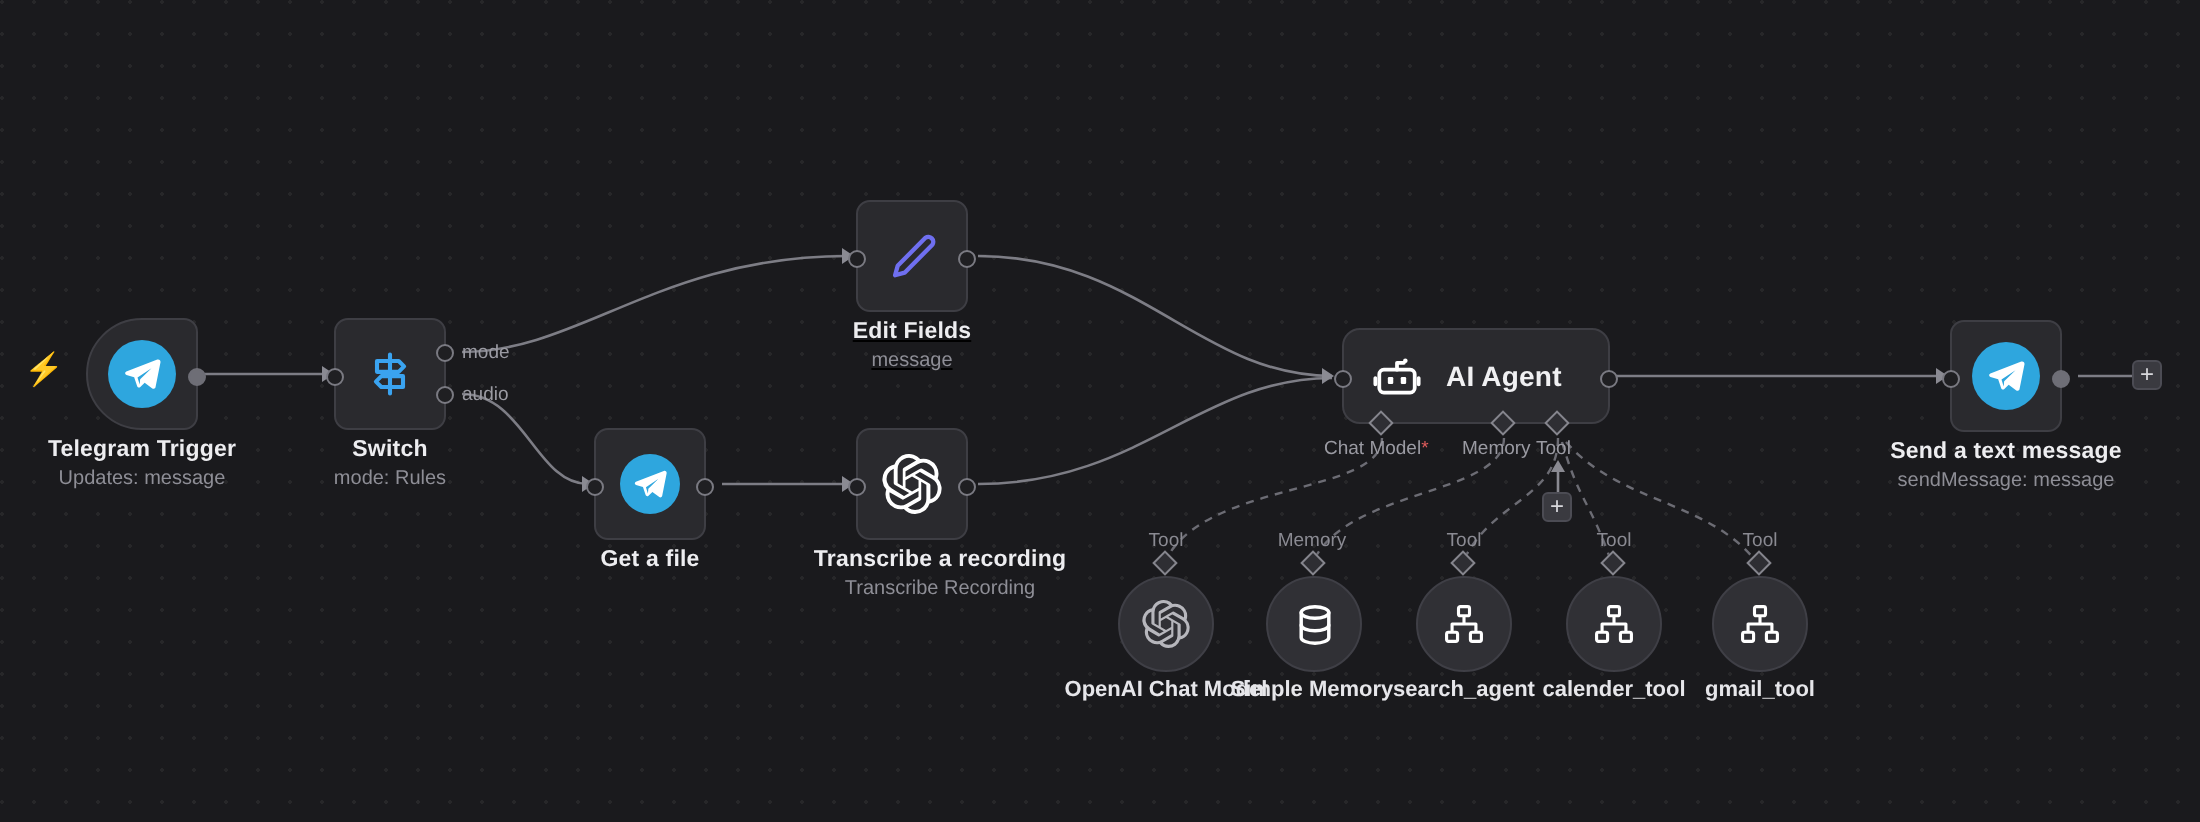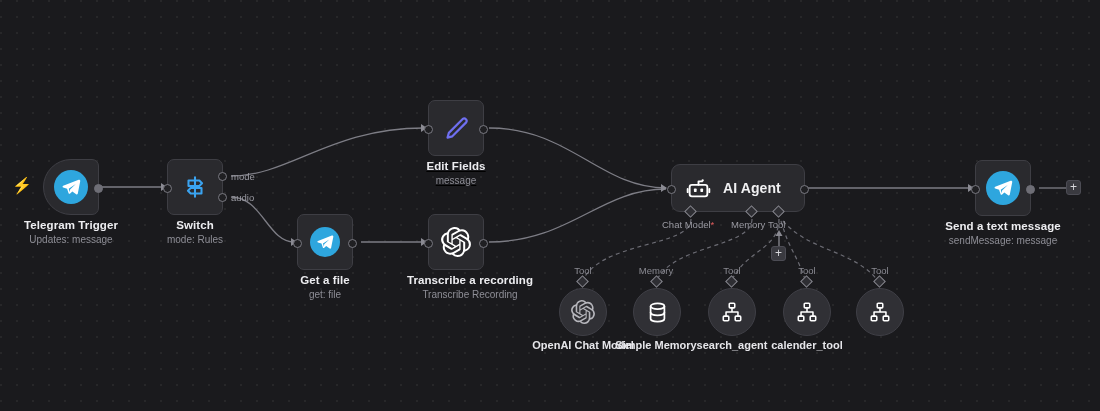--- a/index.html
+++ b/index.html
@@ -265,21 +265,20 @@
     <div class="tg-icon small">
       <svg width="18" height="18" viewBox="0 0 24 24">
           <path fill="#ffffff" d="M21.2 3.3 2.6 10.5c-1 .4-1 1.8.1 2.1l4.6 1.4 1.8 5.4c.3.8 1.3 1 1.9.4l2.6-2.5 4.6 3.4c.7.5 1.7.1 1.9-.7l3-15.1c.2-1-.8-1.9-1.9-1.6zM9.3 14.1l8.4-5.6-6.8 6.6-.3 3.2-1.3-4.2z"></path>
         </svg>
     </div>
     <div class="port" style="left:-5px; top:23.5px;"></div>
     <div class="port" style="right:-5px; top:23.5px;"></div>
   </div>
   <div class="caption" style="left:215px; top:274px;">
     <span class="nm">Get a file</span>
-    <span class="sub">get: file</span>
   </div>
 
   <div class="arrow-in" style="left:421px; top:237.5px;"></div>
   <div class="node" style="left:428px; top:214px; width:56px; height:56px;">
     <svg width="30" height="30" viewBox="0 0 24 24">
       <path fill="#ffffff" d="M22.28 9.82a5.98 5.98 0 0 0-.52-4.91 6.05 6.05 0 0 0-6.5-2.9A6.07 6.07 0 0 0 4.98 4.18a5.98 5.98 0 0 0-4 2.9 6.05 6.05 0 0 0 .75 7.1 5.98 5.98 0 0 0 .51 4.91 6.05 6.05 0 0 0 6.5 2.9A5.98 5.98 0 0 0 13.26 24a6.05 6.05 0 0 0 5.77-4.21 5.99 5.99 0 0 0 4-2.9 6.06 6.06 0 0 0-.75-7.07zM13.26 22.43a4.48 4.48 0 0 1-2.88-1.04l.14-.08 4.78-2.76a.79.79 0 0 0 .39-.68v-6.74l2.02 1.17a.07.07 0 0 1 .04.05v5.58a4.5 4.5 0 0 1-4.5 4.5zM3.6 18.3a4.47 4.47 0 0 1-.54-3.01l.14.09 4.78 2.76a.77.77 0 0 0 .78 0l5.84-3.37v2.33a.08.08 0 0 1-.03.06L9.74 19.98a4.5 4.5 0 0 1-6.14-1.64zM2.34 7.9a4.49 4.49 0 0 1 2.35-1.97V11.6a.77.77 0 0 0 .38.67l5.81 3.36-2.02 1.16a.08.08 0 0 1-.07 0L3.96 13.8a4.5 4.5 0 0 1-1.62-5.9zm16.6 3.86-5.83-3.4 2.02-1.16a.08.08 0 0 1 .07 0l4.83 2.79a4.49 4.49 0 0 1-.68 8.1v-5.67a.8.8 0 0 0-.4-.66zm2.01-3.02-.14-.09-4.77-2.78a.78.78 0 0 0-.79 0L9.41 9.24V6.91a.07.07 0 0 1 .03-.06l4.83-2.78a4.5 4.5 0 0 1 6.68 4.66zM8.31 12.86 6.29 11.7a.08.08 0 0 1-.04-.06V6.07a4.5 4.5 0 0 1 7.38-3.45l-.14.08L8.7 5.46a.79.79 0 0 0-.39.68zm1.1-2.37 2.6-1.5 2.6 1.5v3l-2.6 1.5-2.6-1.5z"></path>
     </svg>
     <div class="port" style="left:-5px; top:23.5px;"></div>
     <div class="port" style="right:-5px; top:23.5px;"></div>
   </div>
@@ -393,14 +392,15 @@
   <div class="circ-node" style="left:856px; top:288px;">
     <svg width="22" height="22" viewBox="0 0 24 24">
       <g fill="none" stroke="#ffffff" stroke-width="1.7" stroke-linejoin="round">
         <rect x="9" y="2.5" width="6" height="5" rx="1"></rect>
         <rect x="2.5" y="16.5" width="6" height="5" rx="1"></rect>
         <rect x="15.5" y="16.5" width="6" height="5" rx="1"></rect>
         <path d="M12 7.5v4.5M5.5 16.5V12h13v4.5"></path>
       </g>
     </svg>
   </div>
+  <div class="circ-caption" style="left:790px; top:339px;">gmail_tool</div>
 
 </div>
 
 </body></html>

